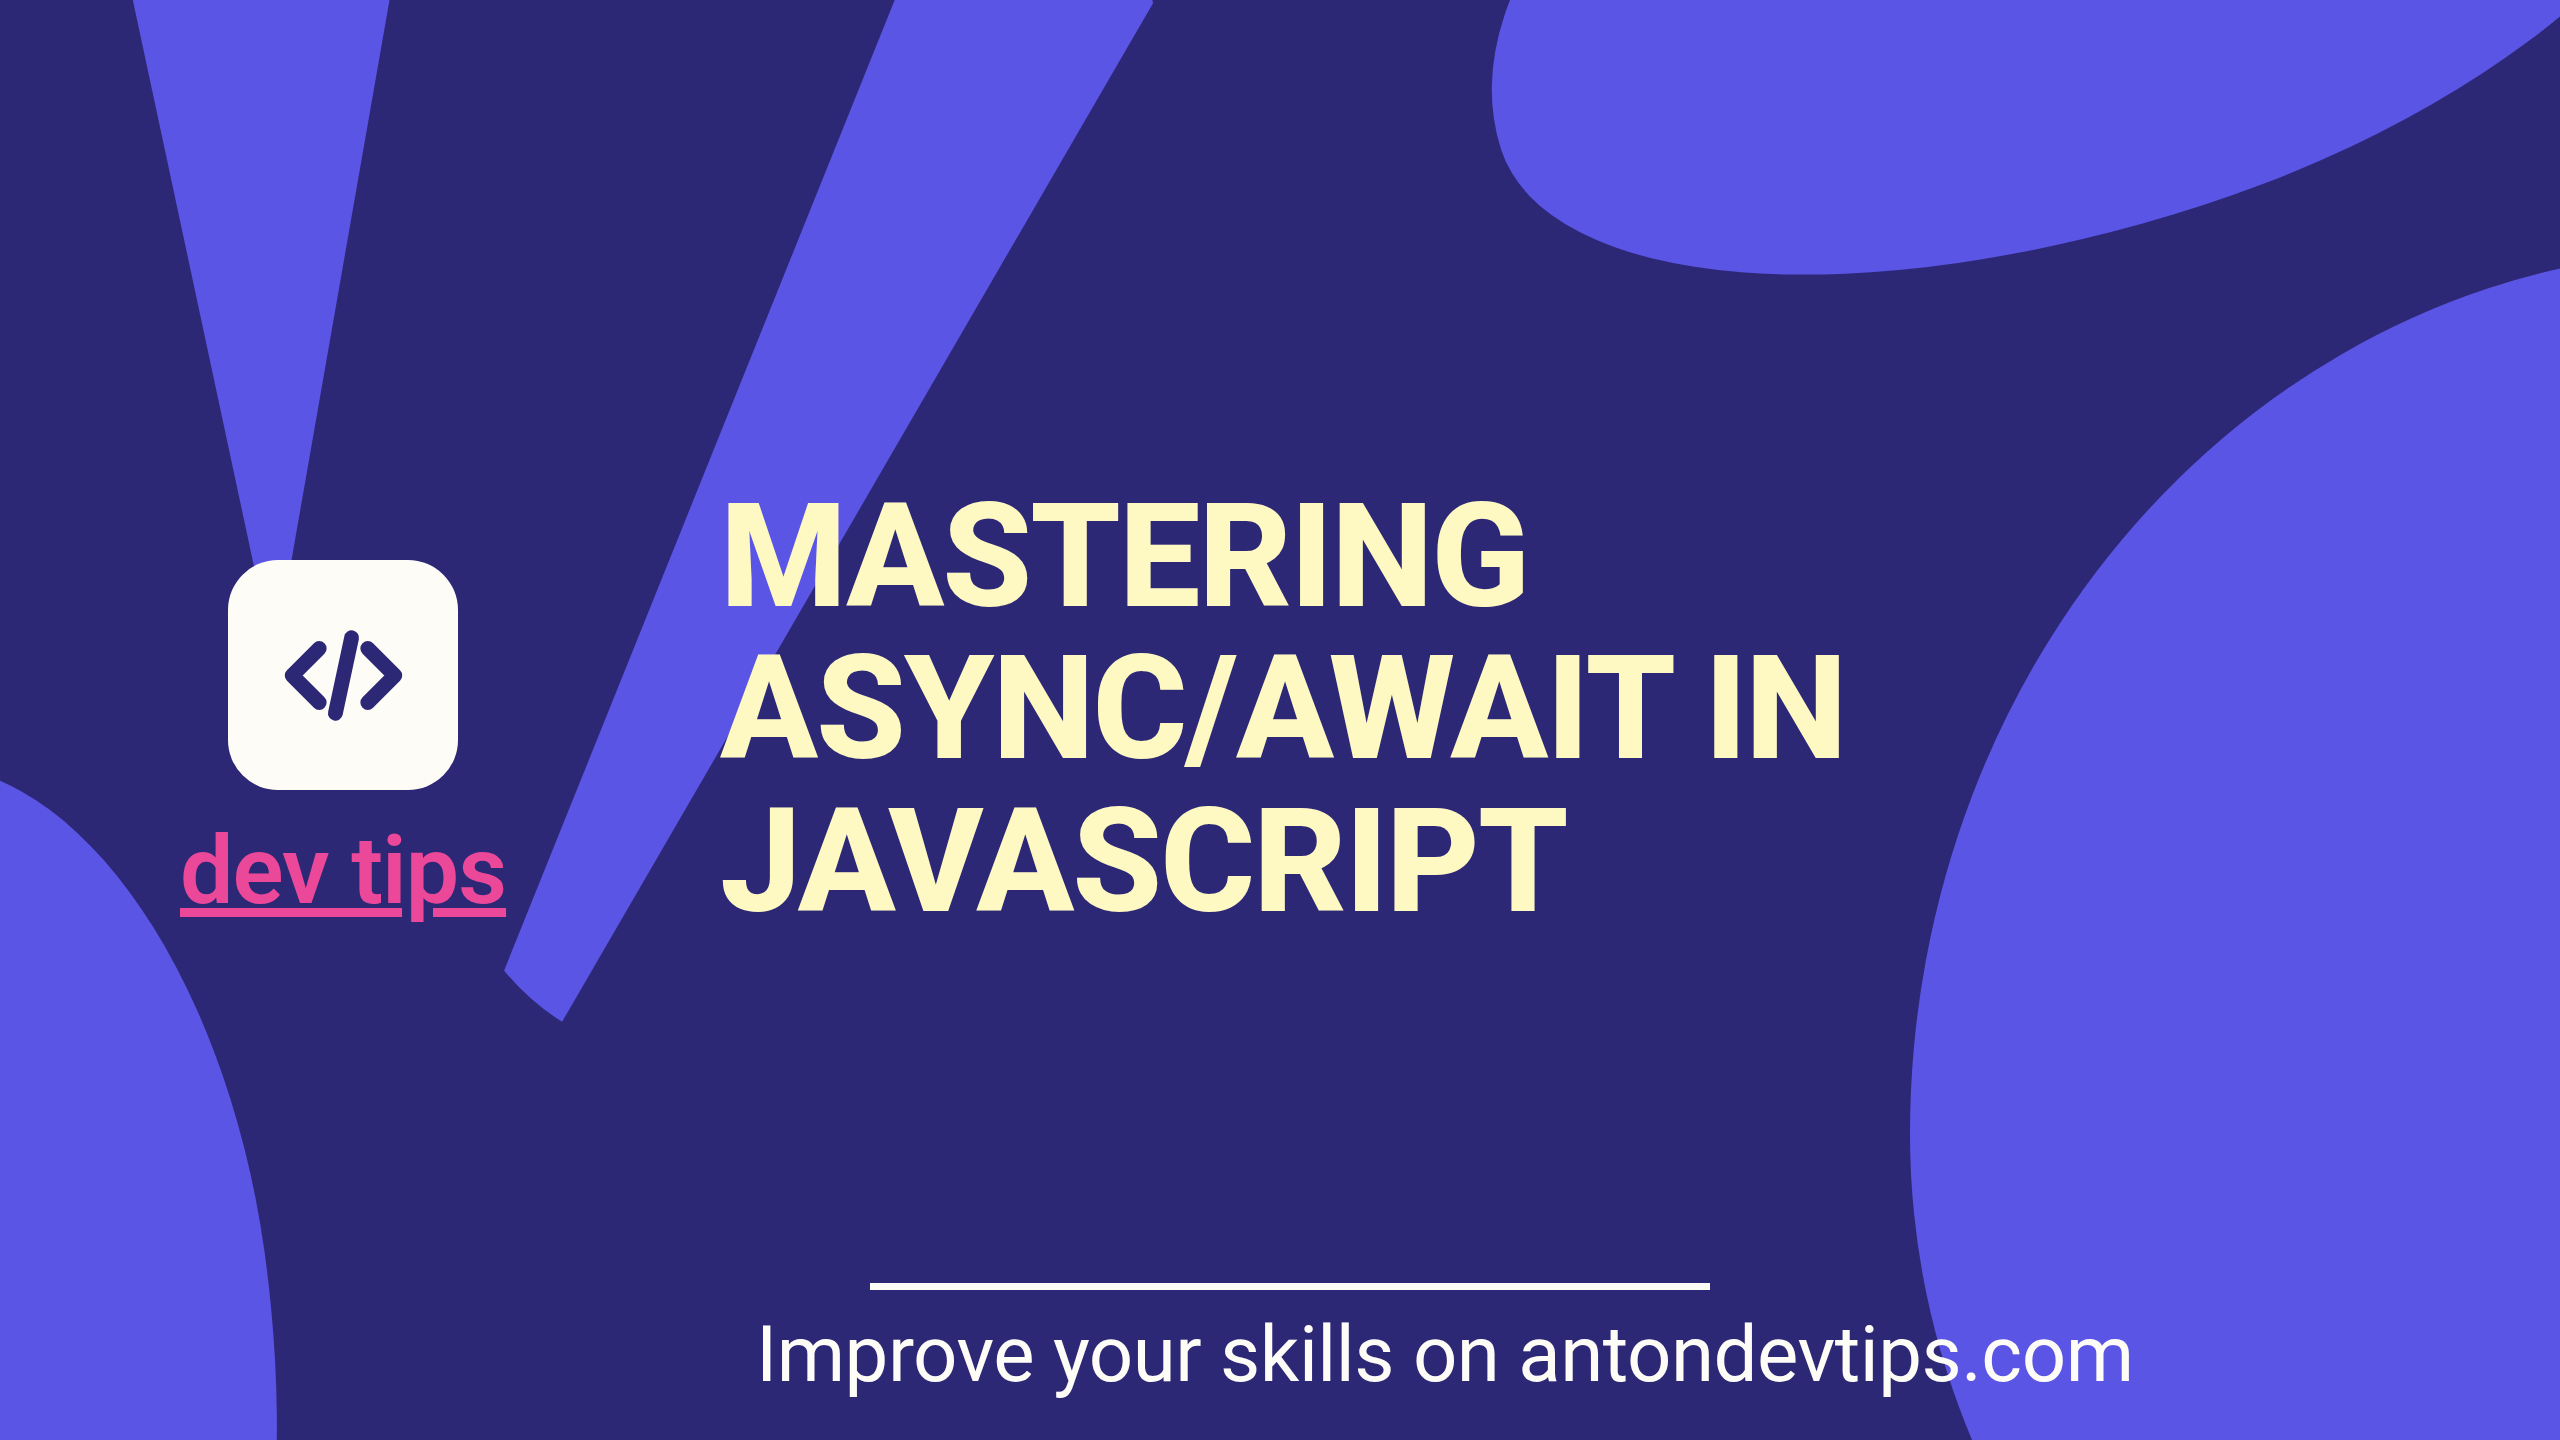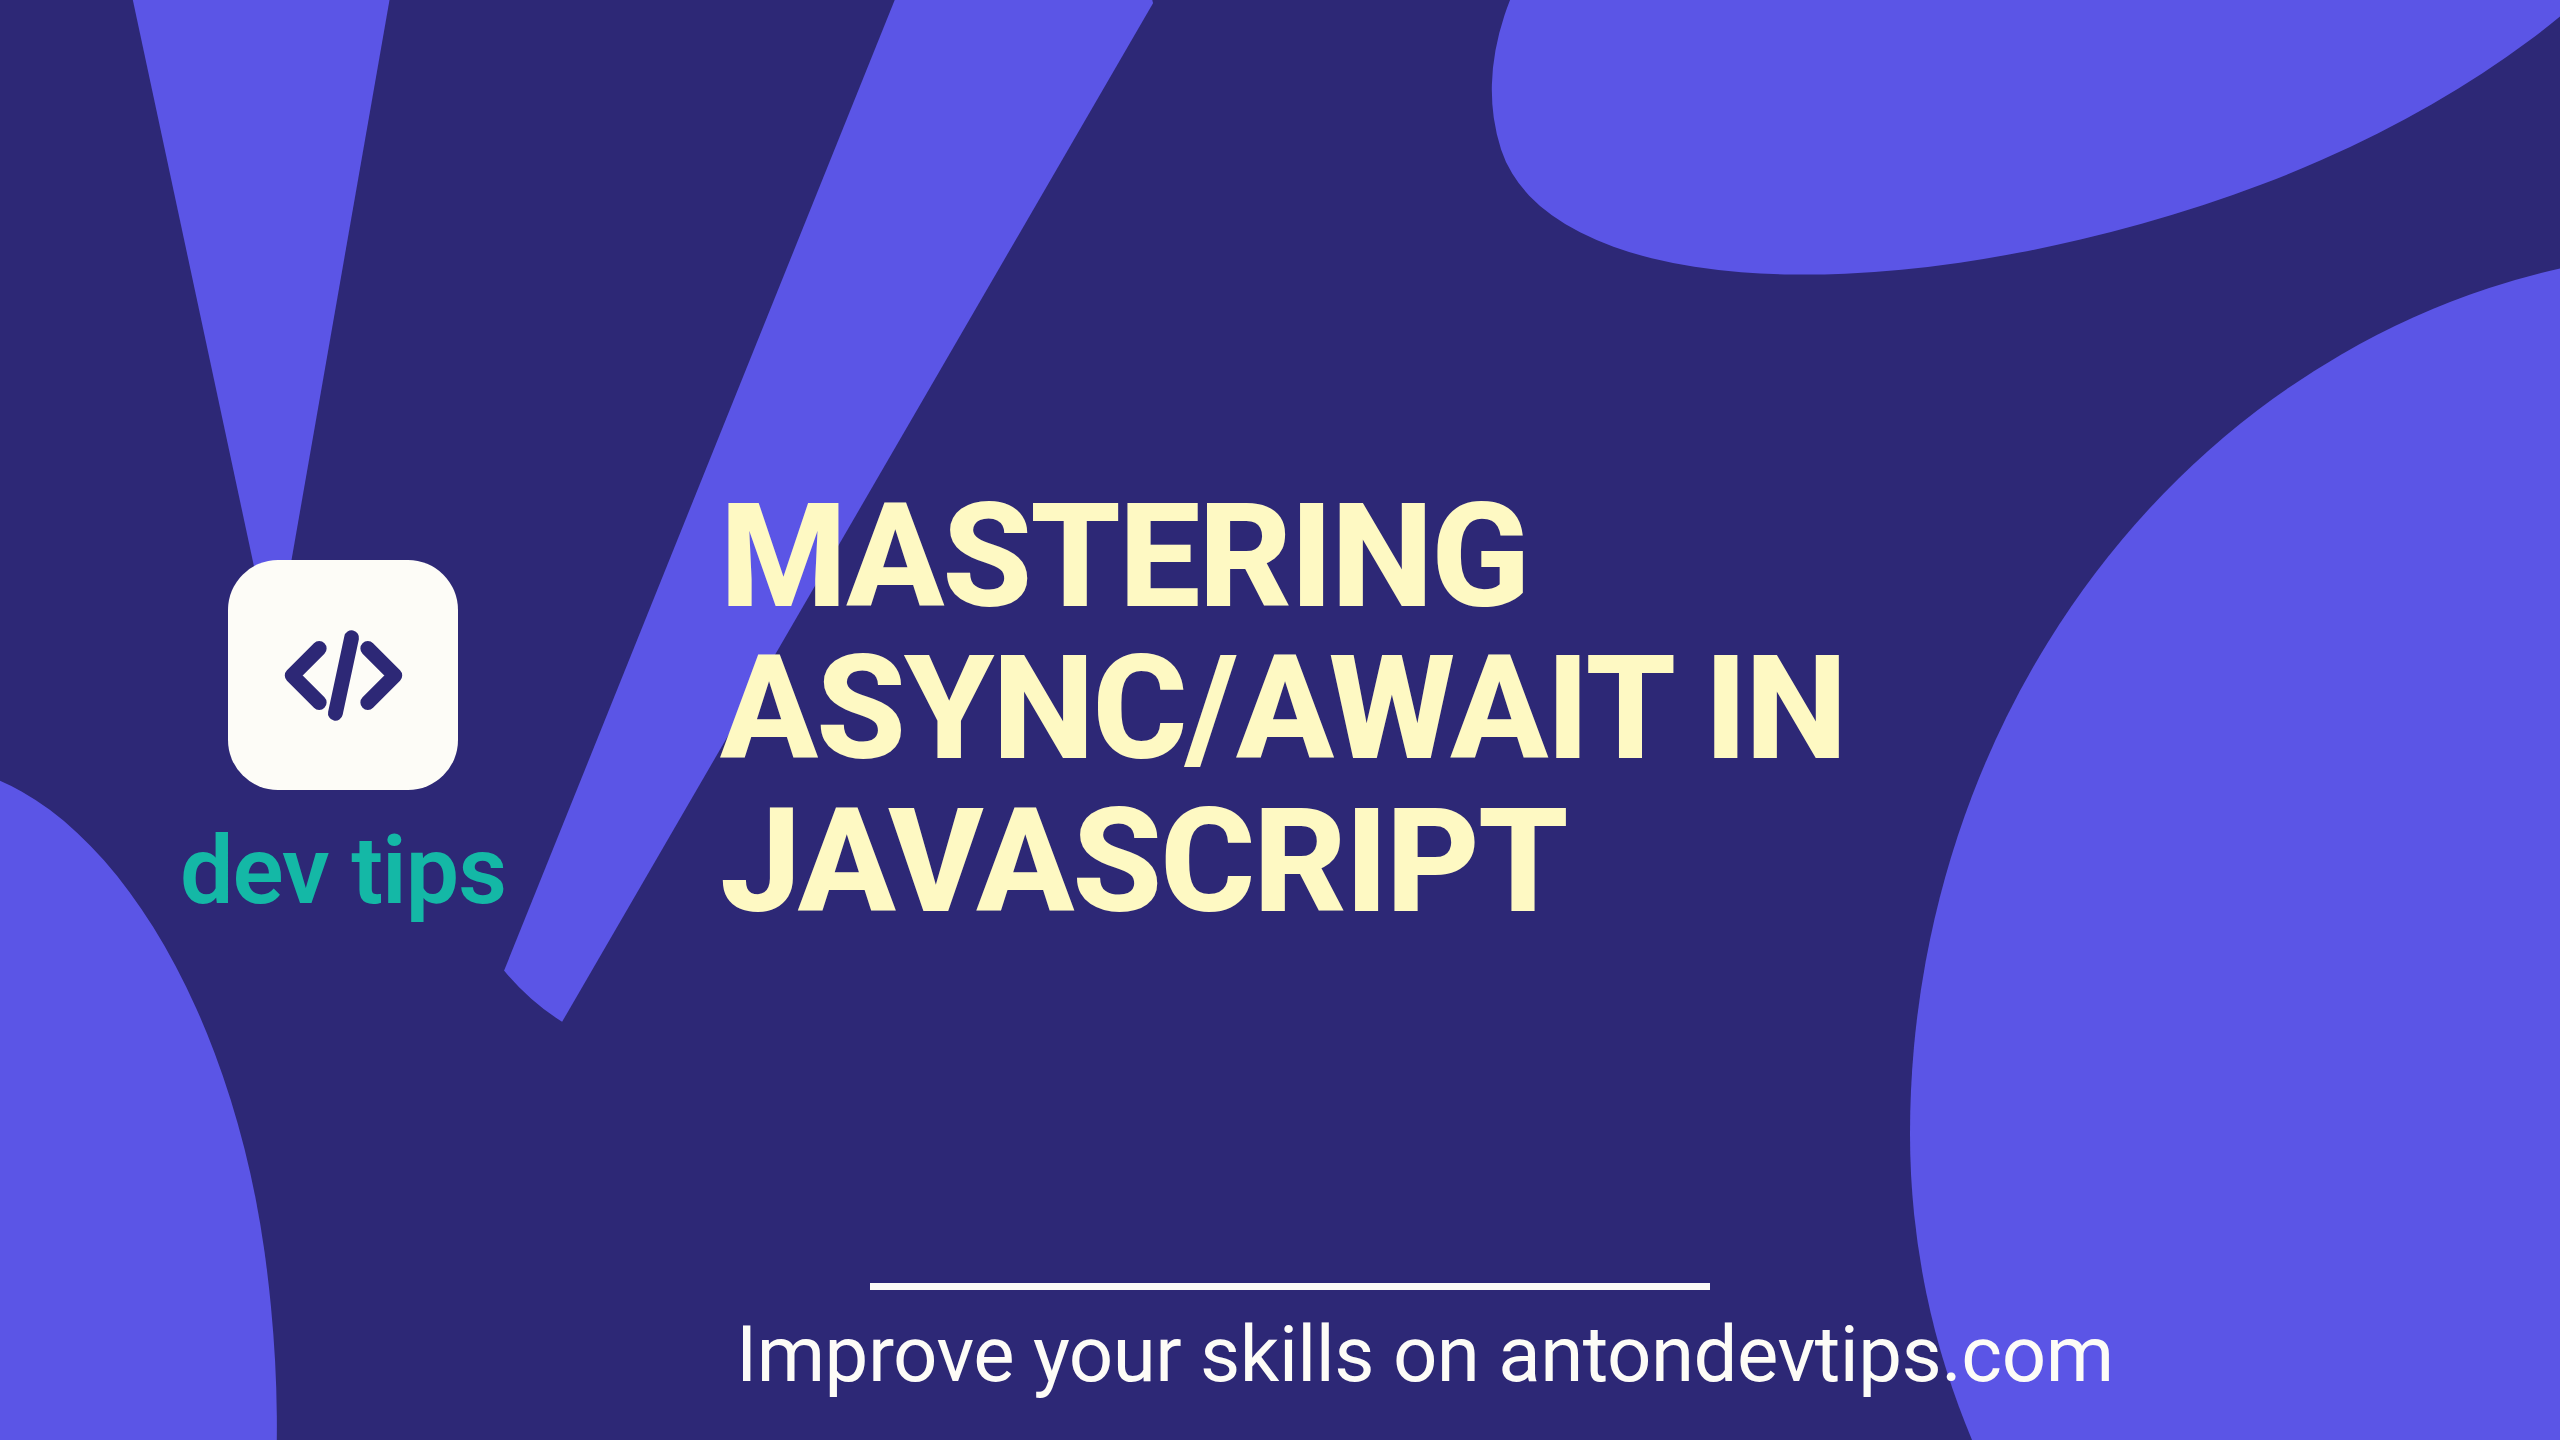--- a/index.html
+++ b/index.html
@@ -98,24 +98,25 @@
       justify-content: center;
       margin-bottom: 25px;
     }
 
     .logo-icon svg {
       width: 135px;
       height: 135px;
     }
 
     .logo-text {
-      color: #14b8a6;
+      color: #ec4899;
       font-size: 95px;
       font-weight: 600;
       letter-spacing: -1px;
+      text-decoration: underline;
     }
 
     .main-title {
       position: absolute;
       left: 720px;
       top: 480px;
       color: #fef9c3;
       font-size: 145px;
       font-weight: 800;
       line-height: 1.05;
@@ -126,21 +127,21 @@
       position: absolute;
       left: 870px;
       bottom: 150px;
       width: 840px;
       height: 7px;
       background: #fdfcf7;
     }
 
     .tagline {
       position: absolute;
-      left: 736px;
+      left: 756px;
       bottom: 40px;
       color: #fdfcf7;
       font-size: 78px;
       font-weight: 400;
       letter-spacing: -0.5px;
     }
   </style>
 </head>
 <body>
 

